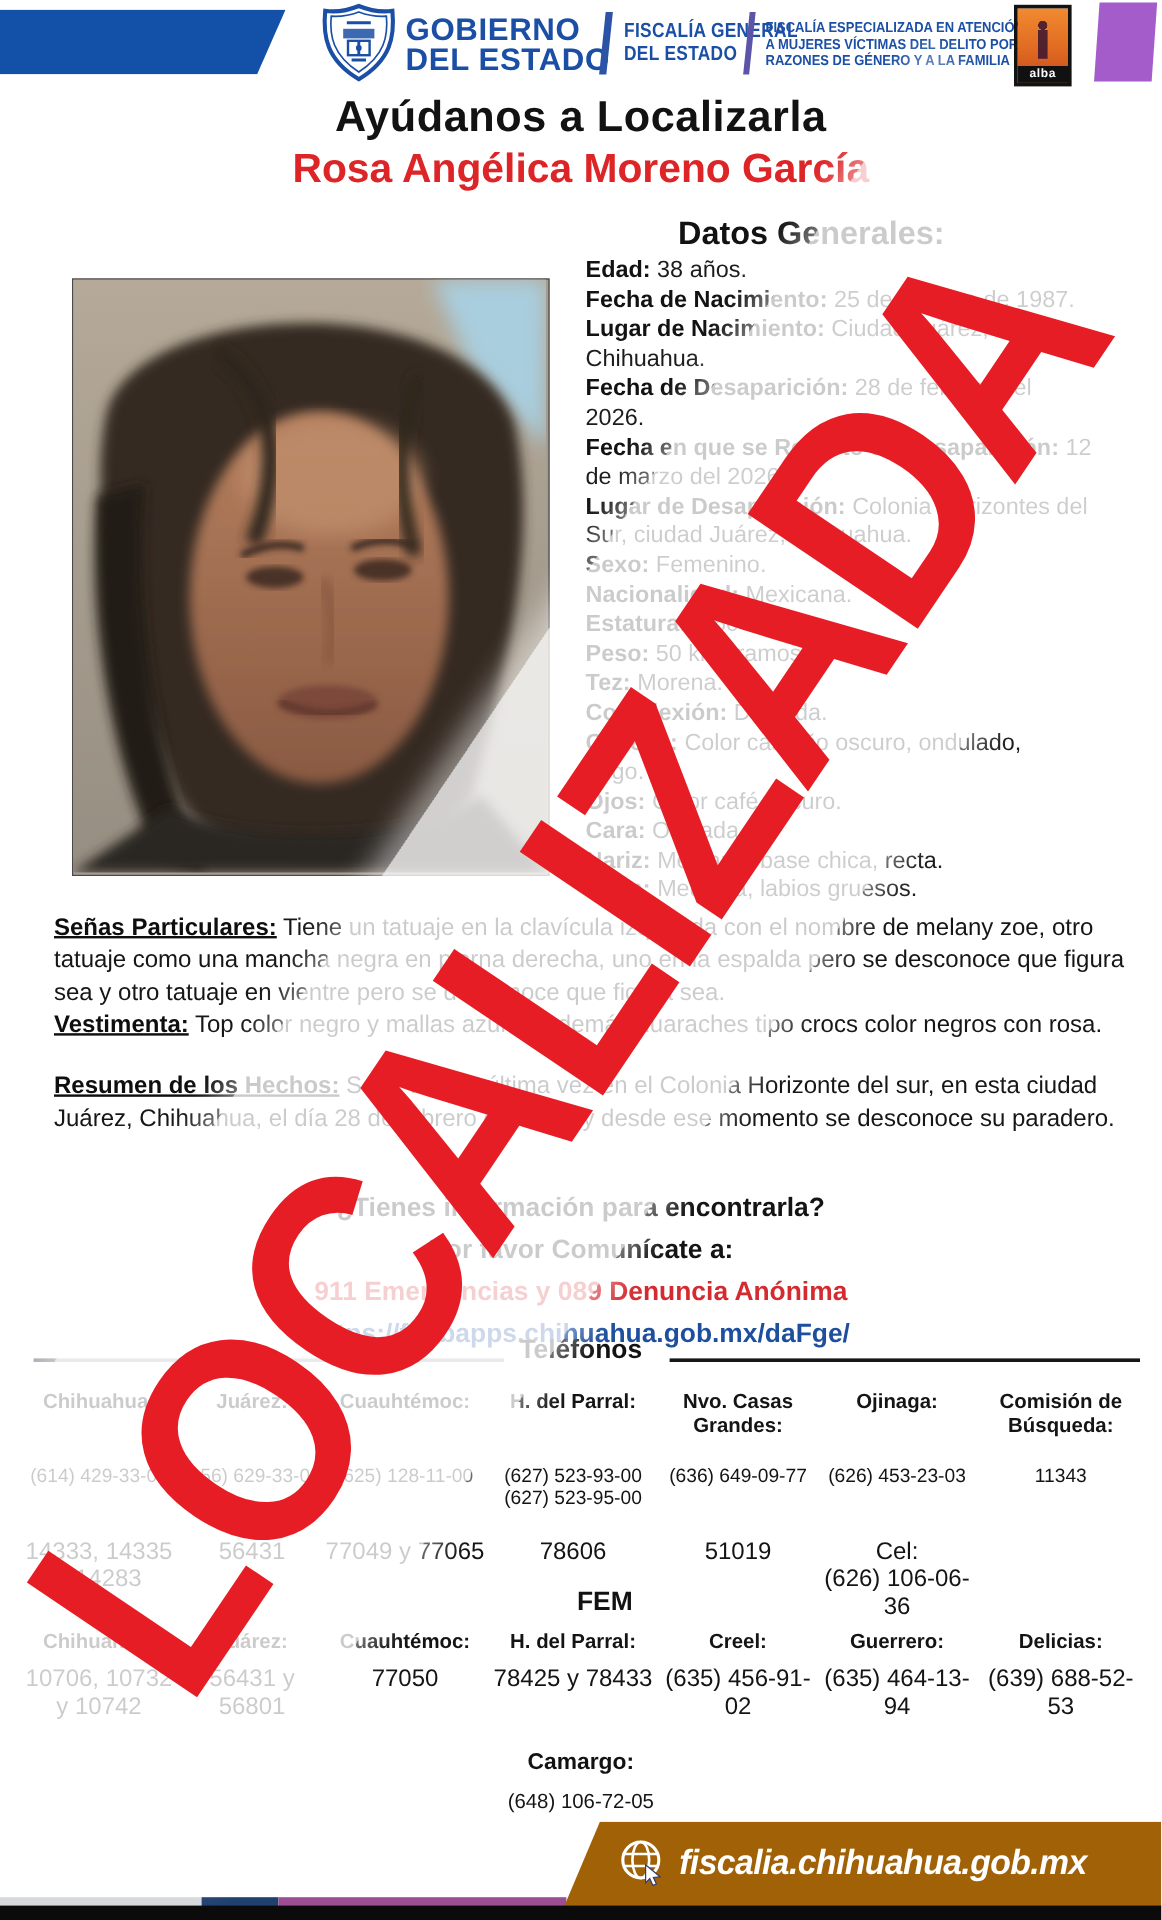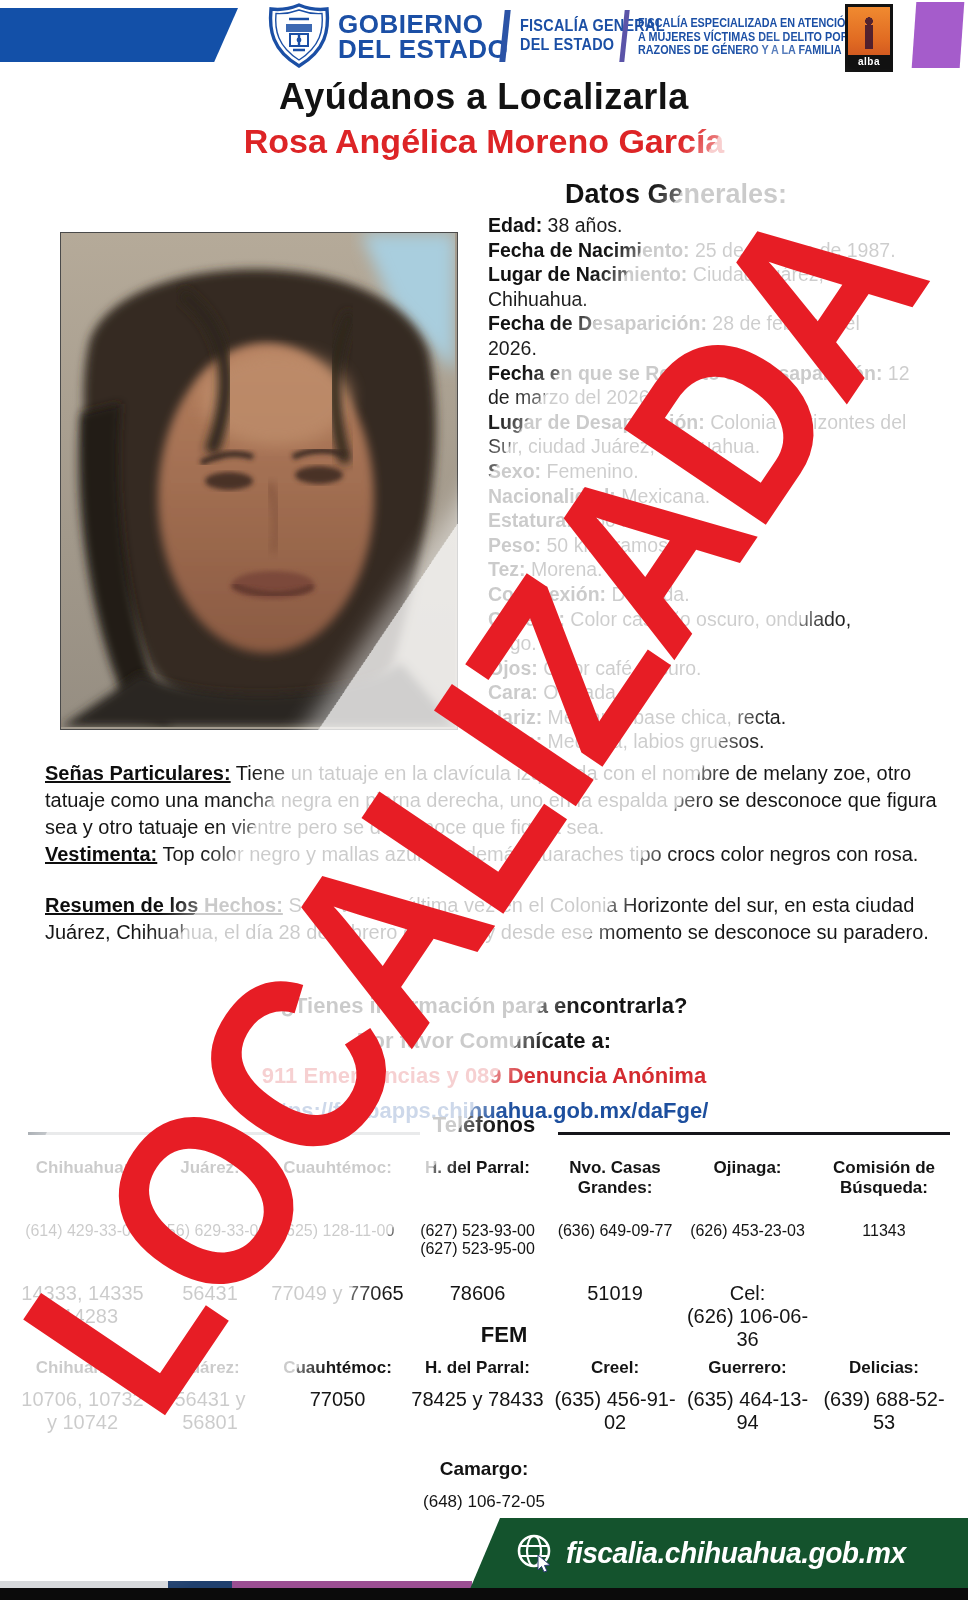--- a/index.html
+++ b/index.html
@@ -69,21 +69,21 @@
   .fem-col{text-align:center;}
   .fem-col .city{font-weight:bold;font-size:17px;color:#141414;min-height:30px;}
   .fem-col .val{font-size:20px;color:#141414;}
   .camargo-label{position:absolute;left:0;top:1458px;width:968px;text-align:center;font-size:19px;font-weight:bold;color:#121212;}
   .camargo-value{position:absolute;left:0;top:1492px;width:968px;text-align:center;font-size:17px;color:#141414;}
   
   .strip{position:absolute;top:1581px;height:8px;}
   .strip.gray{left:0;width:168px;background:#d7d9dc;}
   .strip.navy{left:168px;width:64px;background:#20406e;}
   .strip.purple{left:232px;width:240px;background:#9b4f92;}
-  .footer-banner{position:absolute;left:470px;top:1518px;width:498px;height:71px;background:#14532d;
+  .footer-banner{position:absolute;left:470px;top:1518px;width:498px;height:71px;background:#a16207;
     clip-path:polygon(30px 0,100% 0,100% 100%,0 100%);display:flex;align-items:center;padding-left:44px;box-sizing:border-box;}
   .footer-url{color:#ffffff;font-size:29px;font-weight:bold;font-style:italic;letter-spacing:-.5px;
     margin-left:10px;white-space:nowrap;transform:scaleX(.97);transform-origin:left center;}
   .bottom-bar{position:absolute;left:0;top:1588px;width:968px;height:12px;background:#0b0b0b;}
   
   .stamp-band{position:absolute;left:-318px;top:636px;width:1580px;height:340px;
     background:rgba(255,255,255,.78);transform:rotate(-56deg);
     box-shadow:0 0 22px 12px rgba(255,255,255,.45);
     display:flex;align-items:center;justify-content:center;z-index:5;}
   .stamp-text{font-size:222px;font-weight:bold;color:#e71d25;letter-spacing:-6px;white-space:nowrap;

